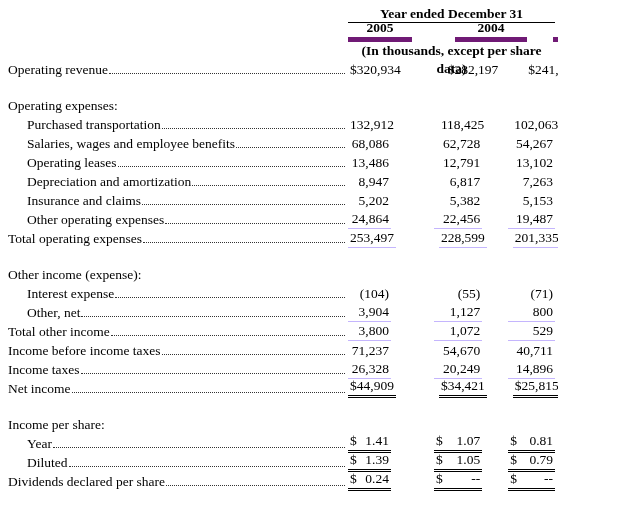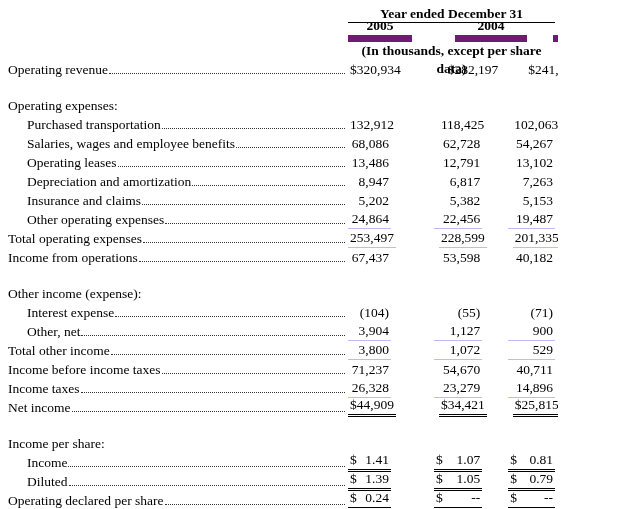--- a/index.html
+++ b/index.html
@@ -15,21 +15,21 @@
   .hspacer { flex: 0 0 340px; }
   .numarea { width: 275px; box-sizing: border-box; }
   .title-cell {
     text-align: center; font-weight: bold;
     border-bottom: 1px solid #000;
     height: 18px; line-height: 17px;
   }
   .years { display: flex; height: 19px; align-items: flex-end; }
   .ycell {
     text-align: center; font-weight: bold;
-    border-bottom: 7px solid #701a75;
+    border-bottom: 5px solid #701a75;
     box-sizing: border-box; padding-bottom: 1px;
   }
   .y1 { width: 64px; }
   .y2 { width: 72px; margin-left: 43px; }
   .y3 { width: 70px; margin-left: 26px; }
   .note-cell { text-align: center; font-weight: bold; height: 18px; line-height: 18px; }
   
   .row { display: flex; height: 19px; align-items: flex-end; }
   .row.blank { height: 17px; }
   .label {
@@ -222,38 +222,20 @@
     </div>
     <div class="cell c2 rule-single">
 
       <span class="val">228,599</span>
     </div>
     <div class="cell c3 rule-single">
 
       <span class="val">201,335</span>
     </div>
   </div>
-      <div class="row">
-    <div class="label">
-      <span class="ltext">Income from operations</span>
-      <span class="leader"></span>
-    </div>
-    <div class="cell c1">
-
-      <span class="val">67,437</span>
-    </div>
-    <div class="cell c2">
-
-      <span class="val">53,598</span>
-    </div>
-    <div class="cell c3">
-
-      <span class="val">40,182</span>
-    </div>
-  </div>
       <div class="row blank"></div>
       <div class="row">
     <div class="label">
       <span class="ltext">Other income (expense):</span>
       <span class="leader hidden"></span>
     </div>
 
   </div>
       <div class="row">
     <div class="label indent">
@@ -281,21 +263,21 @@
     <div class="cell c1 rule-single">
 
       <span class="val">3,904</span>
     </div>
     <div class="cell c2 rule-single">
 
       <span class="val">1,127</span>
     </div>
     <div class="cell c3 rule-single">
 
-      <span class="val">900</span>
+      <span class="val">800</span>
     </div>
   </div>
       <div class="row">
     <div class="label">
       <span class="ltext">Total other income</span>
       <span class="leader"></span>
     </div>
     <div class="cell c1 rule-single">
 
       <span class="val">3,800</span>
@@ -331,21 +313,21 @@
     <div class="label">
       <span class="ltext">Income taxes</span>
       <span class="leader"></span>
     </div>
     <div class="cell c1 rule-single">
 
       <span class="val">26,328</span>
     </div>
     <div class="cell c2 rule-single">
 
-      <span class="val">23,279</span>
+      <span class="val">20,249</span>
     </div>
     <div class="cell c3 rule-single">
 
       <span class="val">14,896</span>
     </div>
   </div>
       <div class="row">
     <div class="label">
       <span class="ltext">Net income</span>
       <span class="leader"></span>
@@ -366,21 +348,21 @@
       <div class="row blank"></div>
       <div class="row">
     <div class="label">
       <span class="ltext">Income per share:</span>
       <span class="leader hidden"></span>
     </div>
 
   </div>
       <div class="row">
     <div class="label indent">
-      <span class="ltext">Income</span>
+      <span class="ltext">Year</span>
       <span class="leader"></span>
     </div>
     <div class="cell c1 rule-double">
       <span class="cur">$</span>
       <span class="val">1.41</span>
     </div>
     <div class="cell c2 rule-double">
       <span class="cur">$</span>
       <span class="val">1.07</span>
     </div>
@@ -402,21 +384,21 @@
       <span class="cur">$</span>
       <span class="val">1.05</span>
     </div>
     <div class="cell c3 rule-double">
       <span class="cur">$</span>
       <span class="val">0.79</span>
     </div>
   </div>
       <div class="row">
     <div class="label">
-      <span class="ltext">Operating declared per share</span>
+      <span class="ltext">Dividends declared per share</span>
       <span class="leader"></span>
     </div>
     <div class="cell c1 rule-double">
       <span class="cur">$</span>
       <span class="val">0.24</span>
     </div>
     <div class="cell c2 rule-double">
       <span class="cur">$</span>
       <span class="val">--</span>
     </div>

